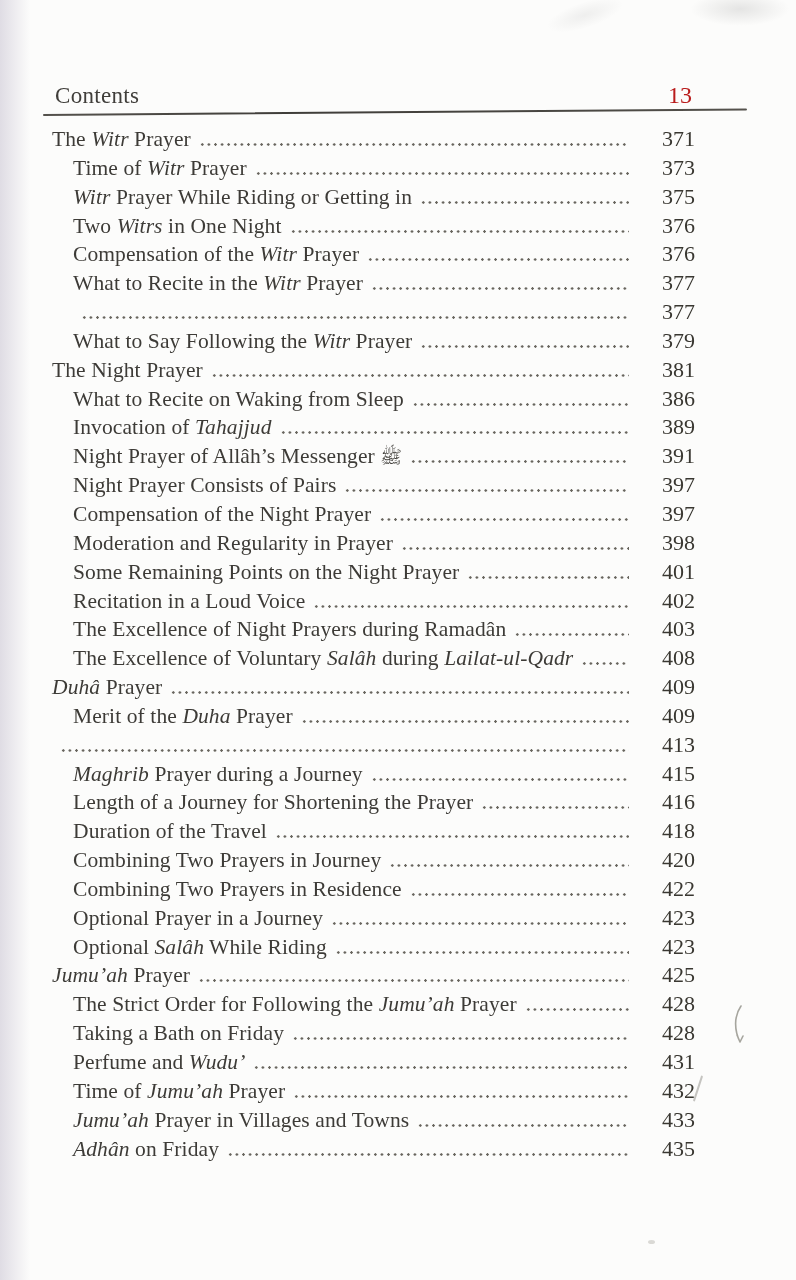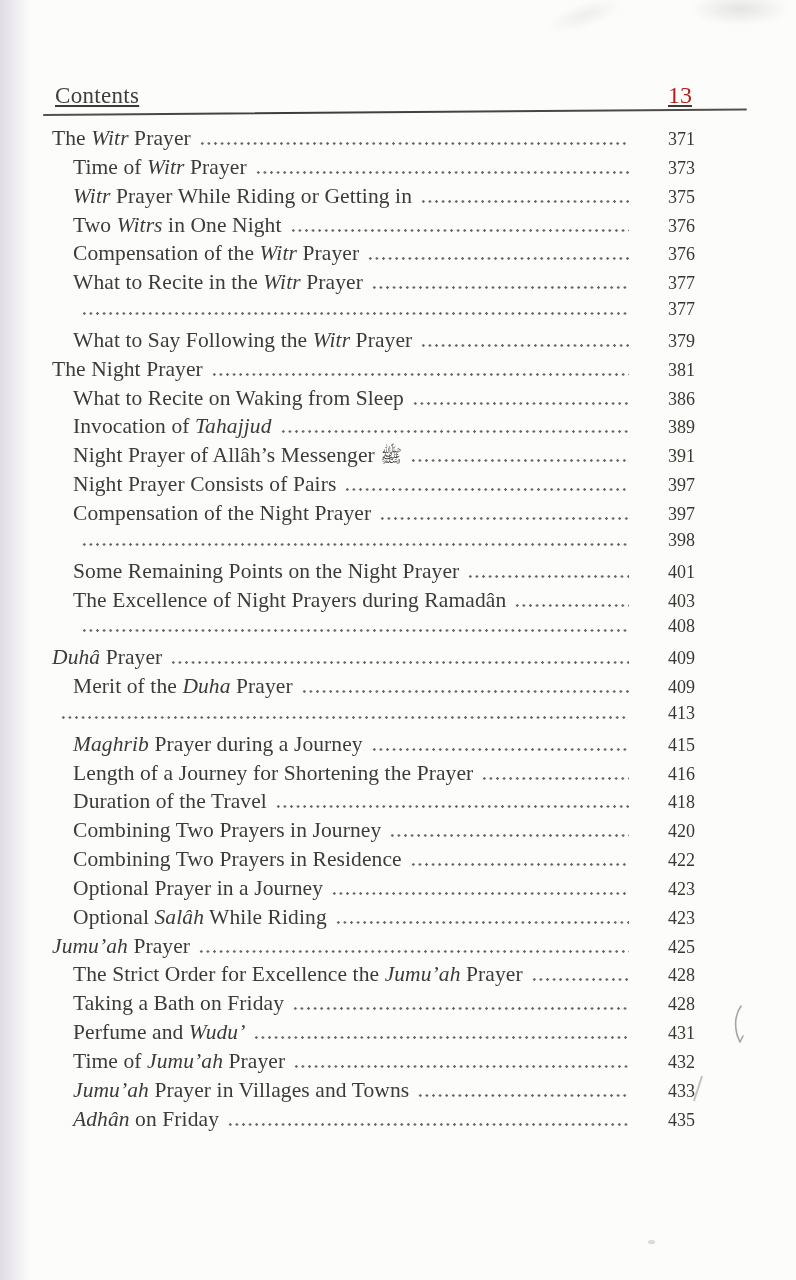--- a/index.html
+++ b/index.html
@@ -23,21 +23,21 @@
   }
   .smudge-top-mid{
     position:absolute;left:545px;top:2px;width:80px;height:26px;
     background:radial-gradient(ellipse at center, rgba(140,140,140,0.12), rgba(255,255,255,0) 70%);
     transform:rotate(-18deg);
     pointer-events:none;
   }
   
   .hdr{
     position:absolute;left:55px;top:82px;width:637px;
-    display:flex;justify-content:space-between;align-items:center;text-decoration:underline;
+    display:flex;justify-content:space-between;align-items:center;
   }
   .hdr-title{font-size:23px;letter-spacing:0.3px;color:#403e3a;}
   .hdr-pageno{font-size:24px;color:#b91c1c;}
   .hdr-rule{
     position:absolute;left:43px;top:114px;width:704px;height:2.4px;
     background:linear-gradient(90deg,#55524d,#3f3d39 35%,#4b4944 80%,#55524d);
     border-radius:2px;
     transform:rotate(-0.45deg);transform-origin:left center;
   }
   
@@ -48,21 +48,21 @@
   }
   .toc-row.lvl1{padding-left:21px;}
   .toc-title{flex:0 0 auto;letter-spacing:0.1px;}
   .toc-title i{font-style:italic;}
   .sym{font-family:"DejaVu Sans", sans-serif;font-size:18px;}
   .leader{
     flex:1 1 auto;min-width:8px;height:3px;margin:0 14px 0 8px;
     background-image:radial-gradient(circle, #68655e 1.05px, rgba(0,0,0,0) 1.45px);
     background-size:6.6px 3px;background-repeat:repeat-x;background-position:0 100%;
   }
-  .toc-page{flex:0 0 52px;text-align:right;font-size:18px;color:#393731;}
+  .toc-page{flex:0 0 52px;text-align:right;font-size:22px;color:#393731;}
   
   .ink-hook{position:absolute;left:731px;top:1004px;width:14px;height:42px;pointer-events:none;}
   .ink-slash{
     position:absolute;left:697px;top:1075px;width:2px;height:27px;
     background:#8e8c86;opacity:0.5;transform:rotate(18deg);border-radius:2px;
     pointer-events:none;
   }
   .ink-speck{
     position:absolute;left:648px;top:1240px;width:7px;height:4px;border-radius:50%;
     background:#9a988f;opacity:0.35;pointer-events:none;
@@ -147,34 +147,41 @@
         <span class="toc-title"><span>Night Prayer Consists of Pairs</span></span>
         <span class="leader"></span>
         <span class="toc-page">397</span>
       </div>
       <div class="toc-row lvl1">
         <span class="toc-title"><span>Compensation of the Night Prayer</span></span>
         <span class="leader"></span>
         <span class="toc-page">397</span>
       </div>
       <div class="toc-row lvl1">
+        <span class="toc-title"><span>Moderation and Regularity in Prayer</span></span>
         <span class="leader"></span>
         <span class="toc-page">398</span>
       </div>
       <div class="toc-row lvl1">
         <span class="toc-title"><span>Some Remaining Points on the Night Prayer</span></span>
         <span class="leader"></span>
         <span class="toc-page">401</span>
       </div>
       <div class="toc-row lvl1">
+        <span class="toc-title"><span>Recitation in a Loud Voice</span></span>
+        <span class="leader"></span>
+        <span class="toc-page">402</span>
+      </div>
+      <div class="toc-row lvl1">
         <span class="toc-title"><span>The Excellence of Night Prayers during Ramadân</span></span>
         <span class="leader"></span>
         <span class="toc-page">403</span>
       </div>
       <div class="toc-row lvl1">
+        <span class="toc-title"><span>The Excellence of Voluntary </span><i>Salâh</i><span> during </span><i>Lailat-ul-Qadr</i></span>
         <span class="leader"></span>
         <span class="toc-page">408</span>
       </div>
       <div class="toc-row lvl0">
         <span class="toc-title"><i>Duhâ</i><span> Prayer</span></span>
         <span class="leader"></span>
         <span class="toc-page">409</span>
       </div>
       <div class="toc-row lvl1">
         <span class="toc-title"><span>Merit of the </span><i>Duha</i><span> Prayer</span></span>
@@ -219,21 +226,21 @@
         <span class="toc-title"><span>Optional </span><i>Salâh</i><span> While Riding</span></span>
         <span class="leader"></span>
         <span class="toc-page">423</span>
       </div>
       <div class="toc-row lvl0">
         <span class="toc-title"><i>Jumu’ah</i><span> Prayer</span></span>
         <span class="leader"></span>
         <span class="toc-page">425</span>
       </div>
       <div class="toc-row lvl1">
-        <span class="toc-title"><span>The Strict Order for Excellence the </span><i>Jumu’ah</i><span> Prayer</span></span>
+        <span class="toc-title"><span>The Strict Order for Following the </span><i>Jumu’ah</i><span> Prayer</span></span>
         <span class="leader"></span>
         <span class="toc-page">428</span>
       </div>
       <div class="toc-row lvl1">
         <span class="toc-title"><span>Taking a Bath on Friday</span></span>
         <span class="leader"></span>
         <span class="toc-page">428</span>
       </div>
       <div class="toc-row lvl1">
         <span class="toc-title"><span>Perfume and </span><i>Wudu’</i></span>

